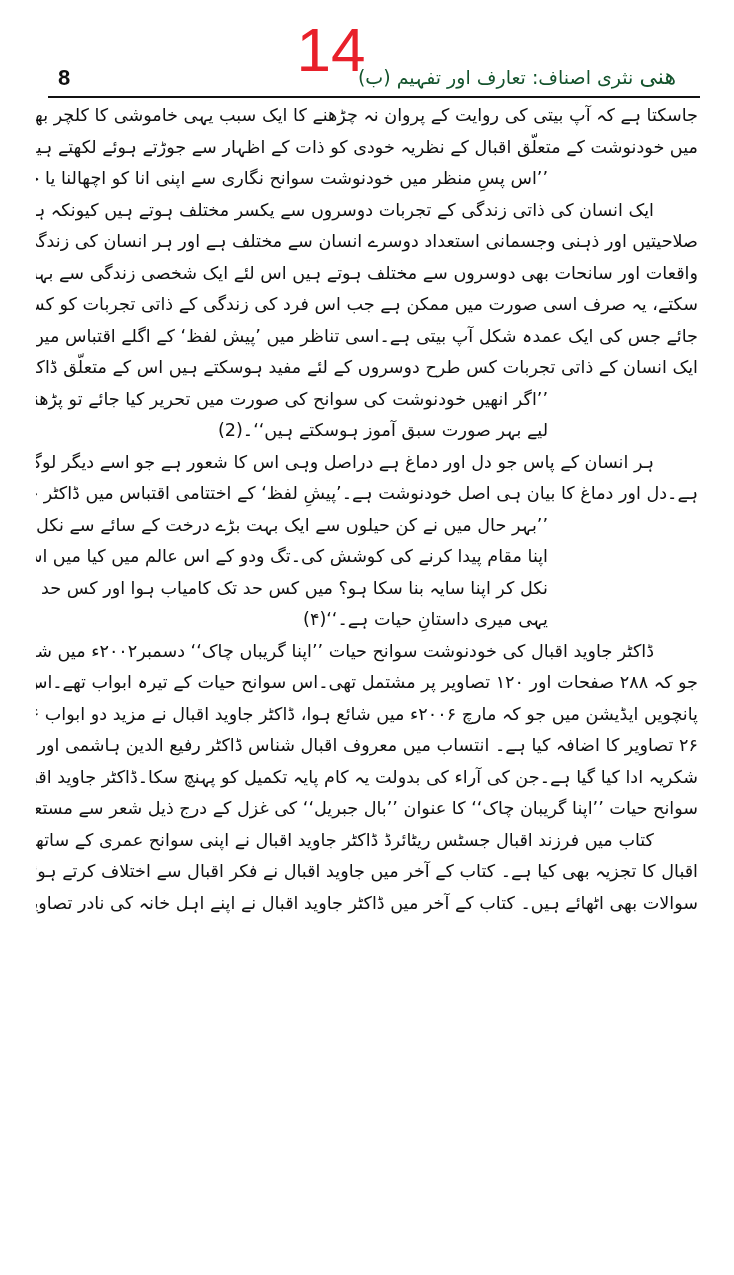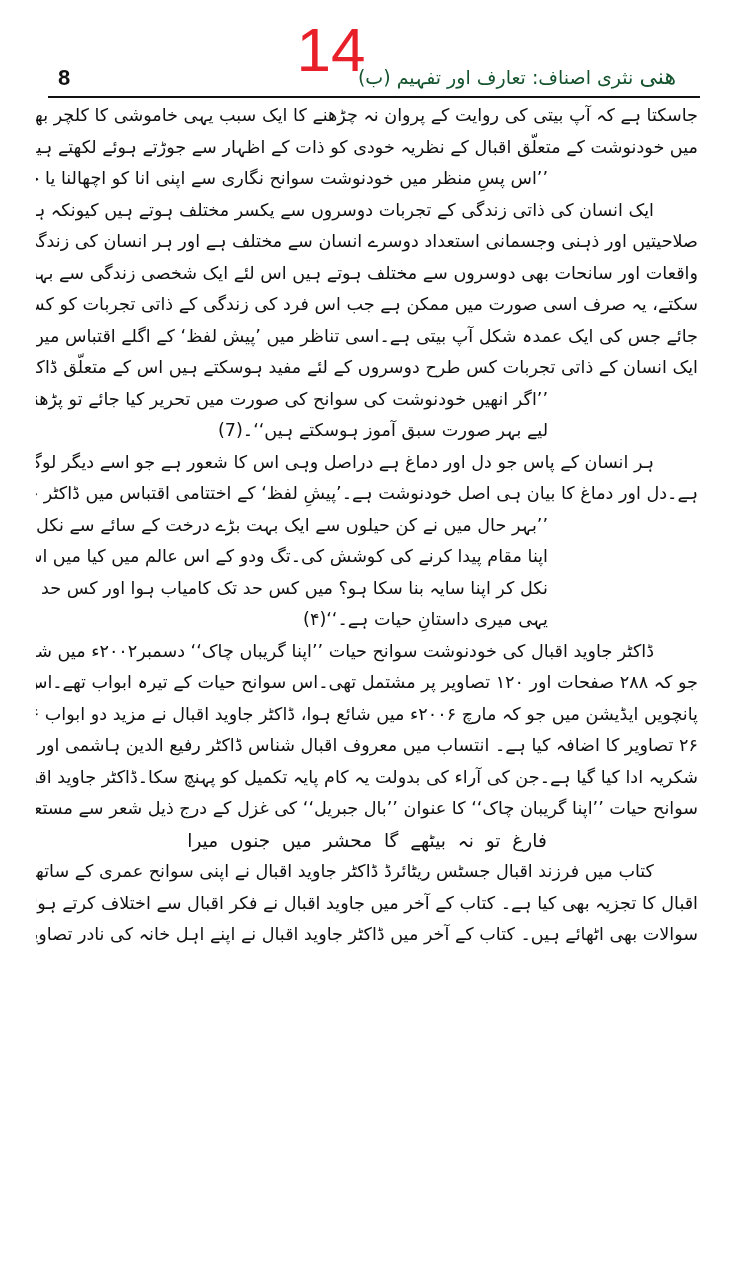--- a/index.html
+++ b/index.html
@@ -41,30 +41,29 @@
     <div class="line">جاسکتا ہے کہ آپ بیتی کی روایت کے پروان نہ چڑھنے کا ایک سبب یہی خاموشی کا کلچر بھی رہا ہے۔اسی تناظر</div>
     <div class="line last">میں خودنوشت کے متعلّق اقبال کے نظریہ خودی کو ذات کے اظہار سے جوڑتے ہوئے لکھتے ہیں کہ:</div>
     <div class="line quote">’’اس پسِ منظر میں خودنوشت سوانح نگاری سے اپنی انا کو اچھالنا یا خودسری کا</div>
     <div class="line indent">ایک انسان کی ذاتی زندگی کے تجربات دوسروں سے یکسر مختلف ہوتے ہیں کیونکہ ہر انسان کی</div>
     <div class="line">صلاحیتیں اور ذہنی وجسمانی استعداد دوسرے انسان سے مختلف ہے اور ہر انسان کی زندگی میں پیش آنے والے</div>
     <div class="line">واقعات اور سانحات بھی دوسروں سے مختلف ہوتے ہیں اس لئے ایک شخصی زندگی سے بہت سے لوگ فائدہ اٹھا</div>
     <div class="line">سکتے، یہ صرف اسی صورت میں ممکن ہے جب اس فرد کی زندگی کے ذاتی تجربات کو کسی نہ کسی صورت میں باہر لایا</div>
     <div class="line">جائے جس کی ایک عمدہ شکل آپ بیتی ہے۔اسی تناظر میں ’پیش لفظ‘ کے اگلے اقتباس میں خودنوشت کی اہمیت اور</div>
     <div class="line last">ایک انسان کے ذاتی تجربات کس طرح دوسروں کے لئے مفید ہوسکتے ہیں اس کے متعلّق ڈاکٹر جاوید اقبال لکھتے ہیں:</div>
     <div class="line quote">’’اگر انھیں خودنوشت کی سوانح کی صورت میں تحریر کیا جائے تو پڑھنے والوں کے</div>
-    <div class="line quote last">لیے بہر صورت سبق آموز ہوسکتے ہیں‘‘۔(7)</div>
+    <div class="line quote last">لیے بہر صورت سبق آموز ہوسکتے ہیں‘‘۔(2)</div>
     <div class="line indent">ہر انسان کے پاس جو دل اور دماغ ہے دراصل وہی اس کا شعور ہے جو اسے دیگر لوگوں سے ممتاز کرتا</div>
     <div class="line last">ہے۔دل اور دماغ کا بیان ہی اصل خودنوشت ہے۔’پیشِ لفظ‘ کے اختتامی اقتباس میں ڈاکٹر جاوید اقبال لکھتے ہیں:</div>
     <div class="line quote">’’بہر حال میں نے کن حیلوں سے ایک بہت بڑے درخت کے سائے سے نکل کر</div>
     <div class="line quote">اپنا مقام پیدا کرنے کی کوشش کی۔تگ ودو کے اس عالم میں کیا میں اس سائے سے</div>
     <div class="line quote">نکل کر اپنا سایہ بنا سکا ہو؟ میں کس حد تک کامیاب ہوا اور کس حد تک ناکام؟ فقط</div>
     <div class="line quote last">یہی میری داستانِ حیات ہے۔‘‘(۴)</div>
     <div class="line indent">ڈاکٹر جاوید اقبال کی خودنوشت سوانح حیات ’’اپنا گریباں چاک‘‘ دسمبر۲۰۰۲ء میں شائع ہوئی</div>
     <div class="line">جو کہ ۲۸۸ صفحات اور ۱۲۰ تصاویر پر مشتمل تھی۔اس سوانح حیات کے تیرہ ابواب تھے۔اس سوانح حیات کے</div>
     <div class="line">پانچویں ایڈیشن میں جو کہ مارچ ۲۰۰۶ء میں شائع ہوا، ڈاکٹر جاوید اقبال نے مزید دو ابواب ۱۶۔۱۵ کے ساتھ</div>
     <div class="line">۲۶ تصاویر کا اضافہ کیا ہے۔ انتساب میں معروف اقبال شناس ڈاکٹر رفیع الدین ہاشمی اور اپنے اہل خانہ کا</div>
     <div class="line">شکریہ ادا کیا گیا ہے۔جن کی آراء کی بدولت یہ کام پایہ تکمیل کو پہنچ سکا۔ڈاکٹر جاوید اقبال نے اپنی خودنوشت</div>
     <div class="line last">سوانح حیات ’’اپنا گریبان چاک‘‘ کا عنوان ’’بال جبریل‘‘ کی غزل کے درج ذیل شعر سے مستعار لیا ہے۔</div>
-    <div class="line couplet">فارغ تو نہ بیٹھے گا محشر میں جنوں میرا</div>
     <div class="line indent">کتاب میں فرزند اقبال جسٹس ریٹائرڈ ڈاکٹر جاوید اقبال نے اپنی سوانح عمری کے ساتھ ساتھ فکر</div>
     <div class="line">اقبال کا تجزیہ بھی کیا ہے۔ کتاب کے آخر میں جاوید اقبال نے فکر اقبال سے اختلاف کرتے ہوئے کچھ</div>
     <div class="line">سوالات بھی اٹھائے ہیں۔ کتاب کے آخر میں ڈاکٹر جاوید اقبال نے اپنے اہل خانہ کی نادر تصاویر بھی شامل</div>
   </div>
 
 </body></html>

